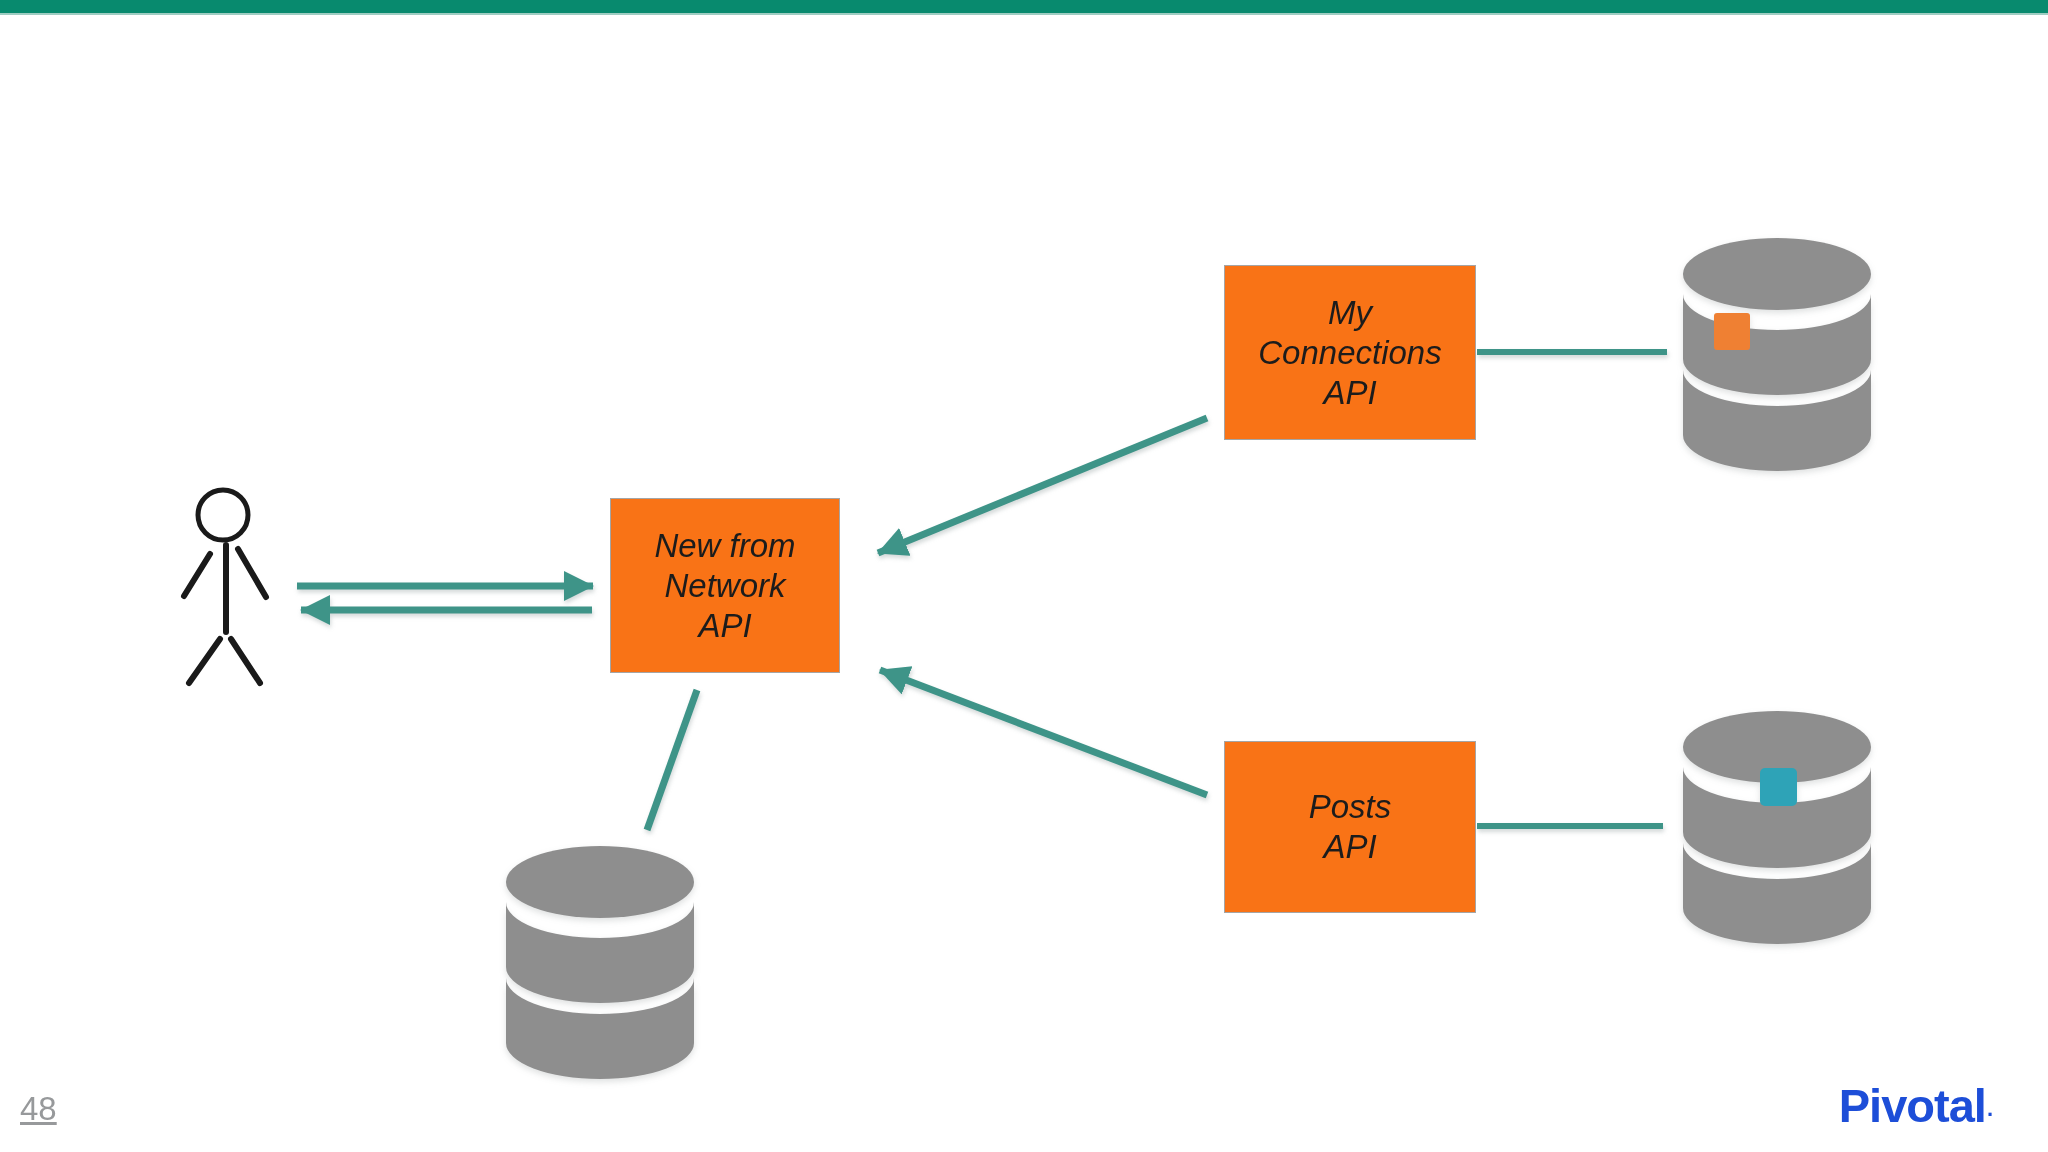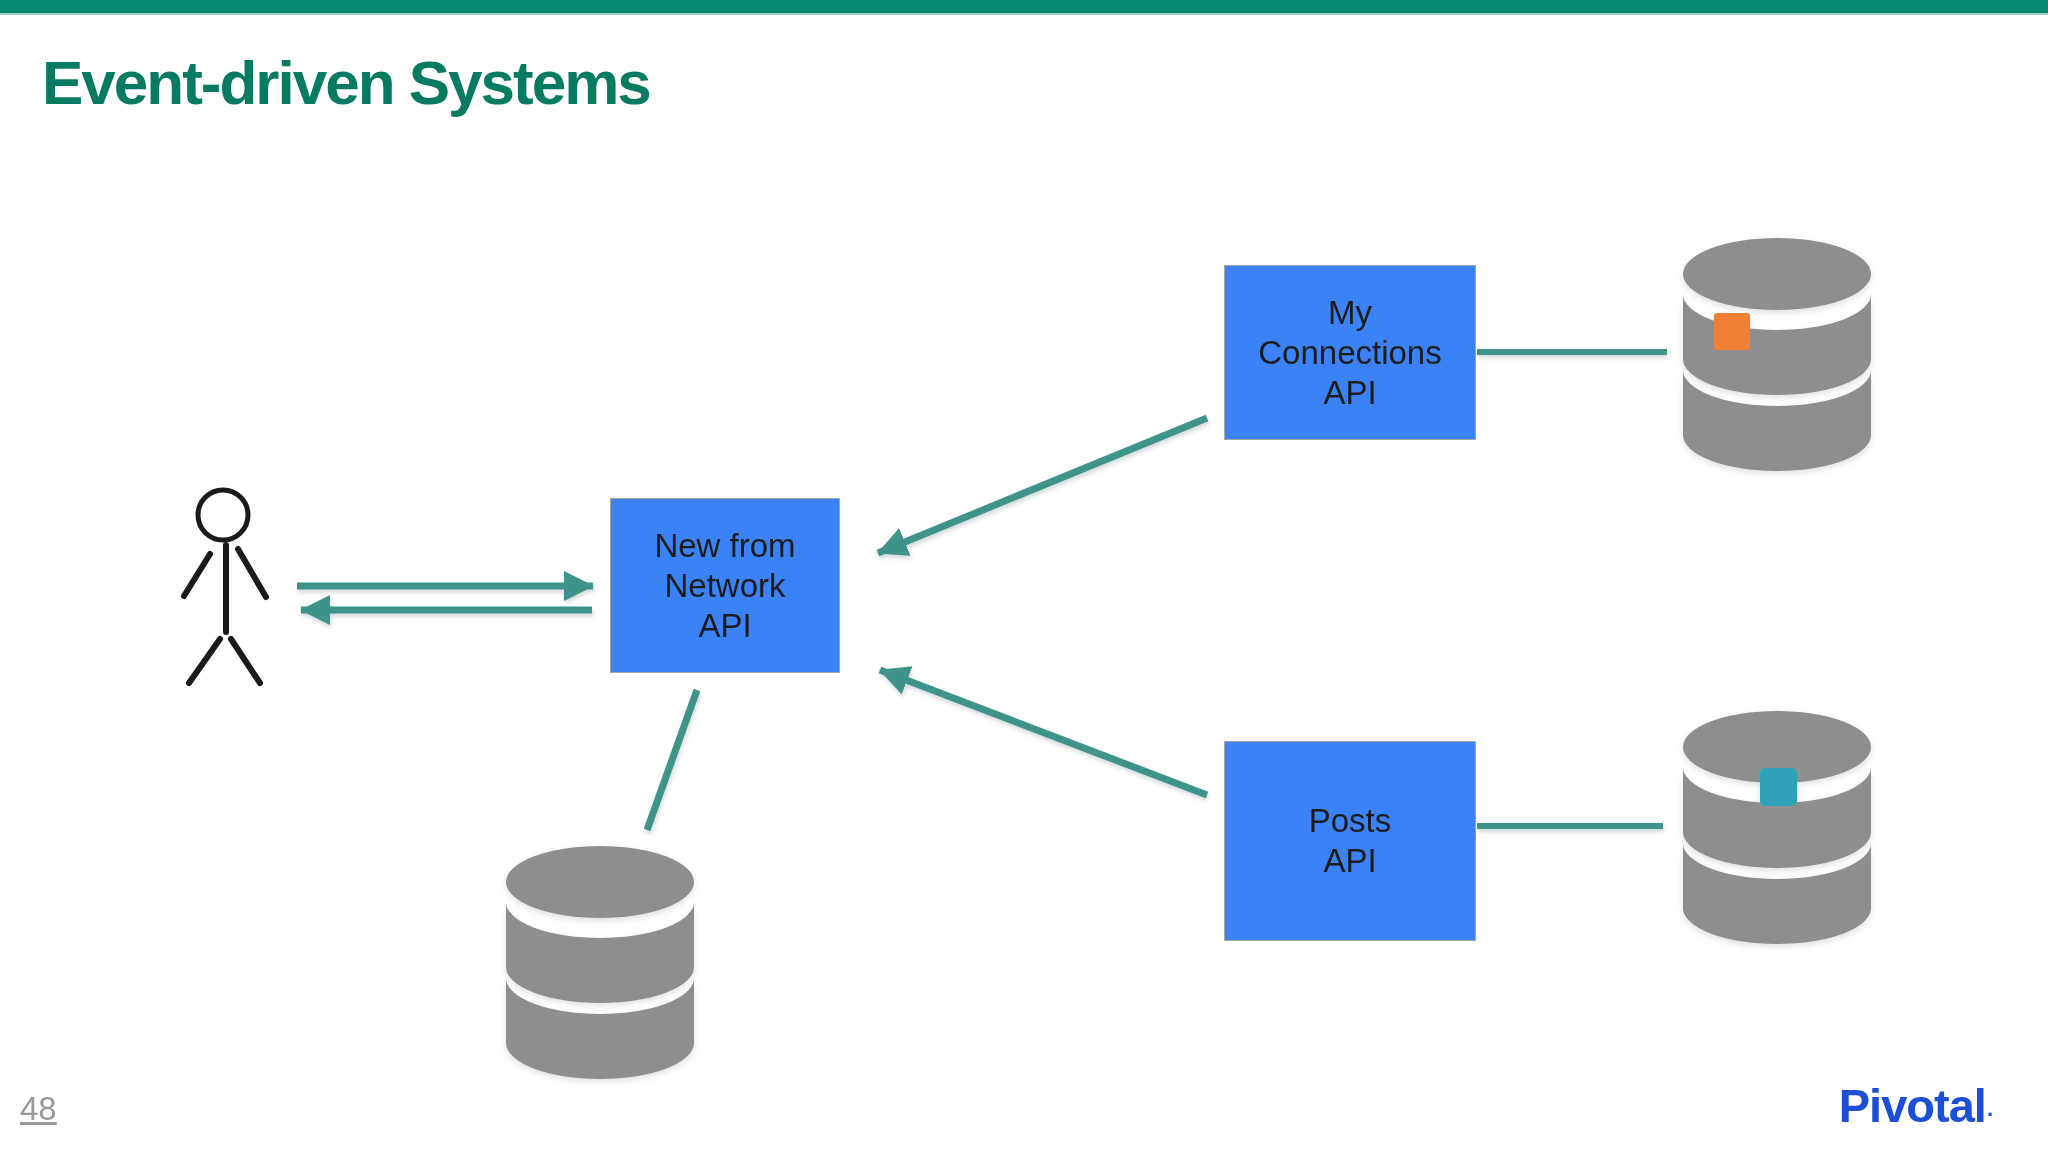--- a/index.html
+++ b/index.html
@@ -31,35 +31,36 @@
     line-height: 1;
     font-weight: bold;
     letter-spacing: -2px;
     color: #077a62;
     white-space: nowrap;
   }
   .api-box {
     position: absolute;
     box-sizing: border-box;
     border: 1px solid #a5a5a5;
-    background: #3b82f6;
+    background: #f97316;
     display: flex;
     align-items: center;
     justify-content: center;
     text-align: center;
+    font-style: italic;
   }
   .api-box .label {
     font-size: 33px;
     line-height: 40px;
     color: #1c1c1c;
     white-space: pre-line;
   }
   #box-new-from-network { left: 610px; top: 498px; width: 230px; height: 175px; }
   #box-my-connections   { left: 1224px; top: 265px; width: 252px; height: 175px; }
-  #box-posts            { left: 1224px; top: 741px; width: 252px; height: 200px; }
+  #box-posts            { left: 1224px; top: 741px; width: 252px; height: 172px; }
 
   .actor-svg {
     position: absolute;
     left: 171px; top: 487px;
     width: 104px; height: 208px;
   }
   .db-svg {
     position: absolute;
     width: 190px; height: 235px;
     filter: drop-shadow(0 3px 3px rgba(80,90,90,0.18));
@@ -99,21 +100,20 @@
     margin-left: 1px;
   }
 </style>
 </head>
 <body>
 
 <div id="slide">
 
   <div class="top-bar"></div>
 
-  <div class="slide-title">Event-driven Systems</div>
 
   <svg class="actor-svg" viewBox="0 0 104 208">
     <g fill="none" stroke="#1a1a1a" stroke-width="6" stroke-linecap="round">
       <circle cx="52" cy="28" r="25" stroke-width="5"></circle>
       <line x1="55" y1="58" x2="55" y2="145"></line>
       <line x1="39" y1="67" x2="13" y2="109"></line>
       <line x1="67" y1="62" x2="95" y2="110"></line>
       <line x1="49" y1="152" x2="18" y2="196"></line>
       <line x1="60" y1="152" x2="89" y2="196"></line>
     </g>

